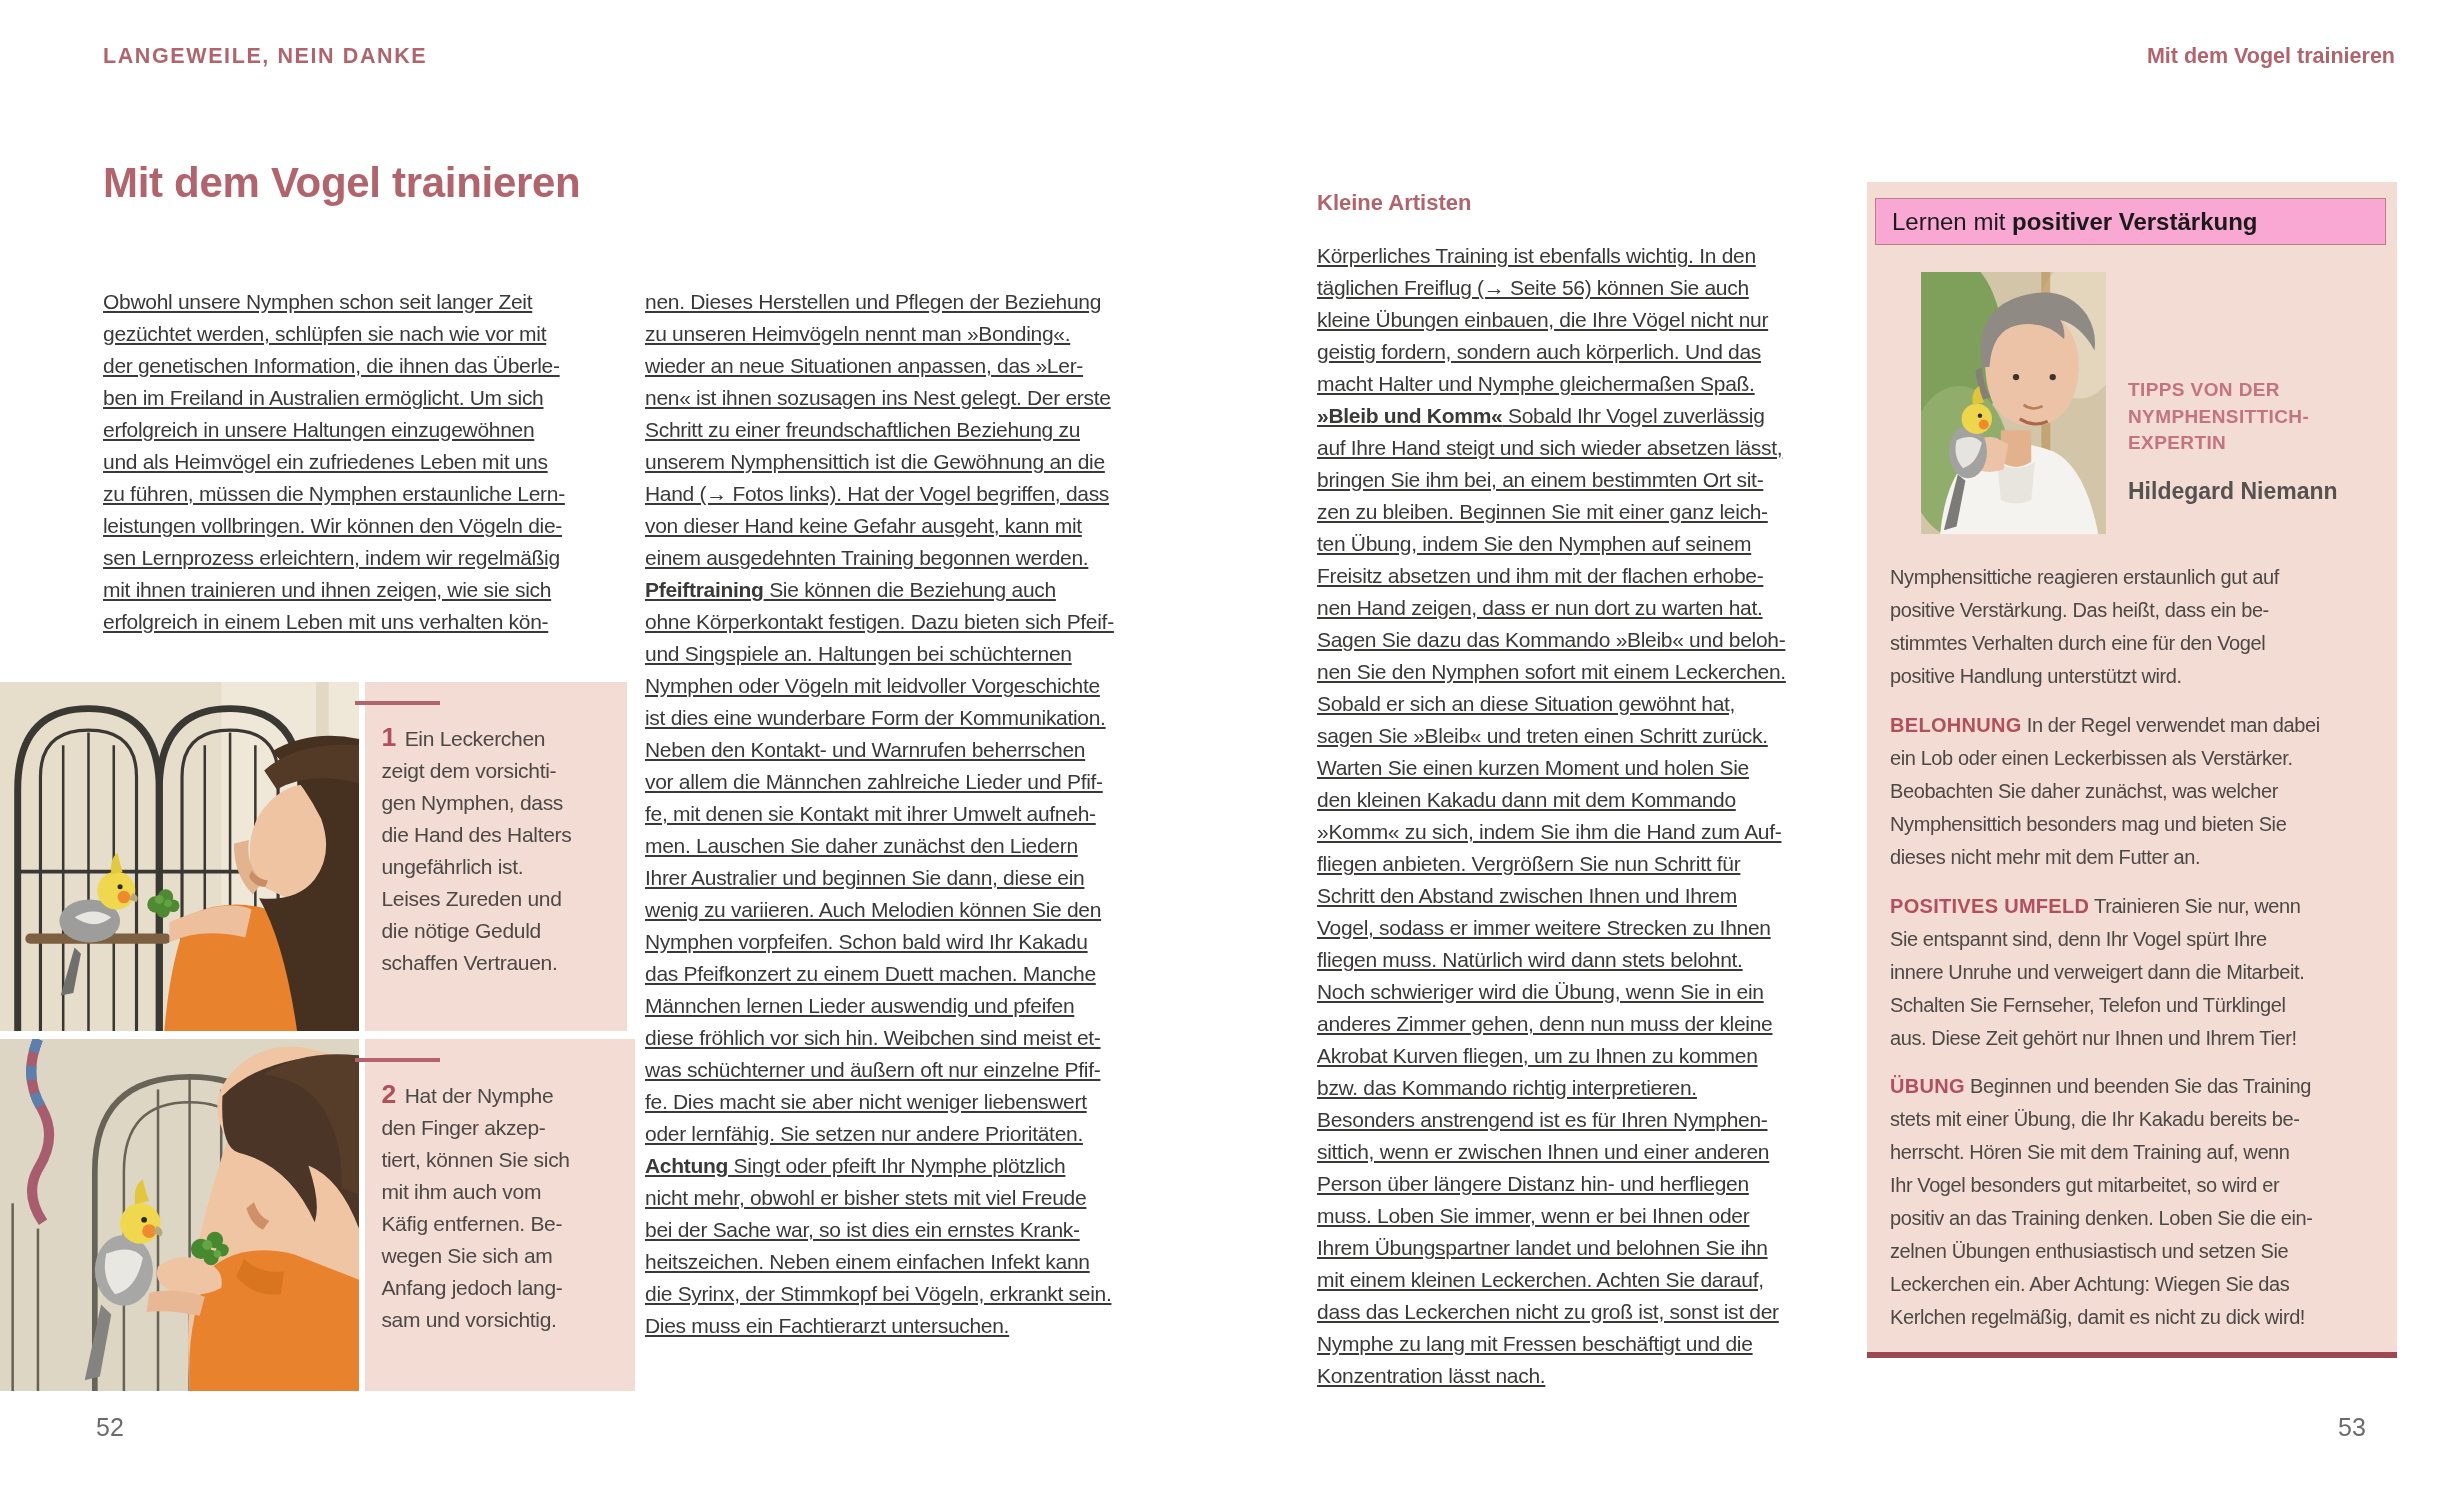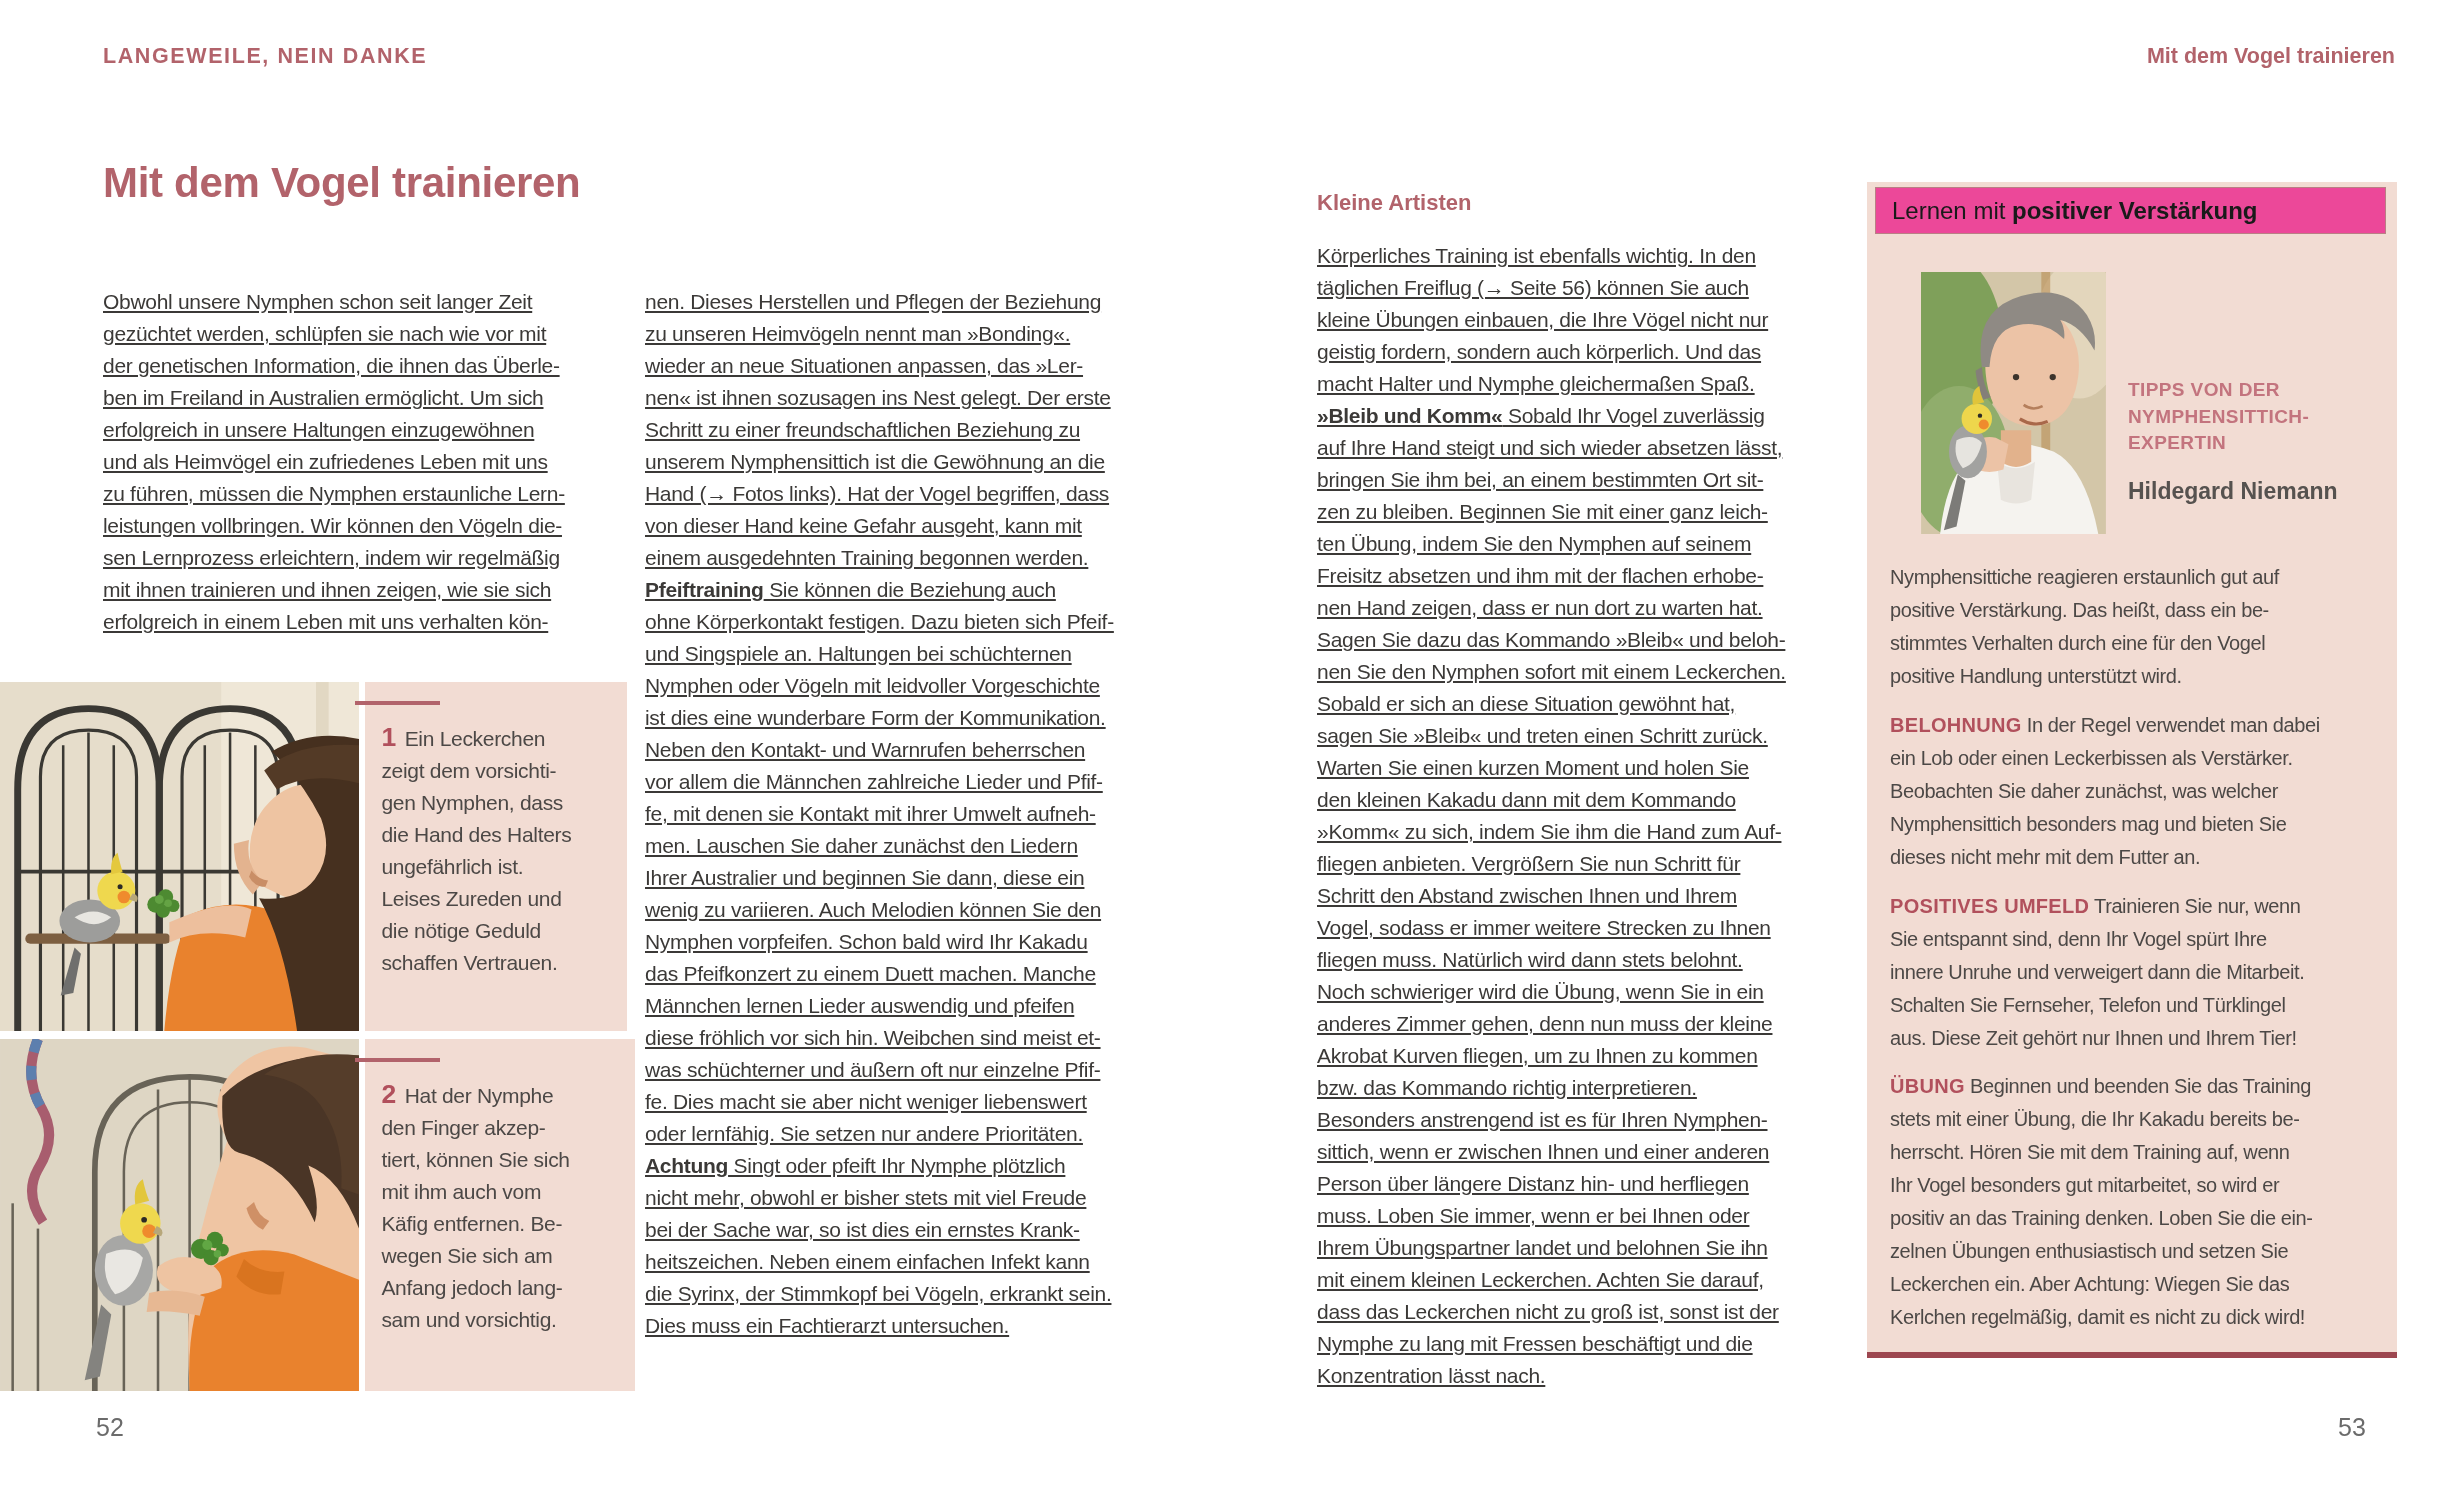--- a/index.html
+++ b/index.html
@@ -28,22 +28,22 @@
   
   .cap{background:#f2dcd3;}
   #cap-1{left:365px;top:682px;width:262px;height:349px;}
   #cap-2{left:365px;top:1039px;width:262px;height:352px;padding-left:8px;}
   .cap-bar{position:absolute;left:-10px;top:19px;width:85px;height:3.8px;background:#b2636b;}
   .cap-lines{position:absolute;left:16.4px;top:39px;font-size:21px;line-height:32px;
              letter-spacing:-0.3px;color:#4c4846;}
   
   #sidebar{left:1867px;top:182px;width:530px;height:1170px;background:#f2dcd3;
            border-bottom:6.3px solid #9d4750;}
-  #sidebar-titlebox{position:absolute;left:7.6px;top:5px;width:509px;height:45px;
-           background:#ec4899;border:1.9px solid #b97f84;}
+  #sidebar-titlebox{position:absolute;left:7.6px;top:16px;width:509px;height:45px;
+           background:#f9a8d4;border:1.9px solid #b97f84;}
   #sidebar-title{position:absolute;left:16.4px;top:0;line-height:45px;font-size:24px;color:#1a1a1a;}
   #sidebar-photo{position:absolute;left:54px;top:90px;width:185px;height:262px;overflow:hidden;}
   #tips-label{position:absolute;left:261px;top:195px;font-size:19px;line-height:26.5px;
            font-weight:bold;color:#c3747e;letter-spacing:0.4px;}
   #expert-name{position:absolute;left:261px;top:296px;font-size:23px;font-weight:bold;color:#56524f;}
   .sbbody{font-size:20px;line-height:33px;letter-spacing:-0.4px;color:#4c4846;}
   #sb-intro{position:absolute;left:23px;top:379px;width:487px;}
   #sb-sec-0{position:absolute;left:23px;top:527px;width:487px;}
   #sb-sec-1{position:absolute;left:23px;top:708px;width:487px;}
   #sb-sec-2{position:absolute;left:23px;top:888px;width:487px;}

